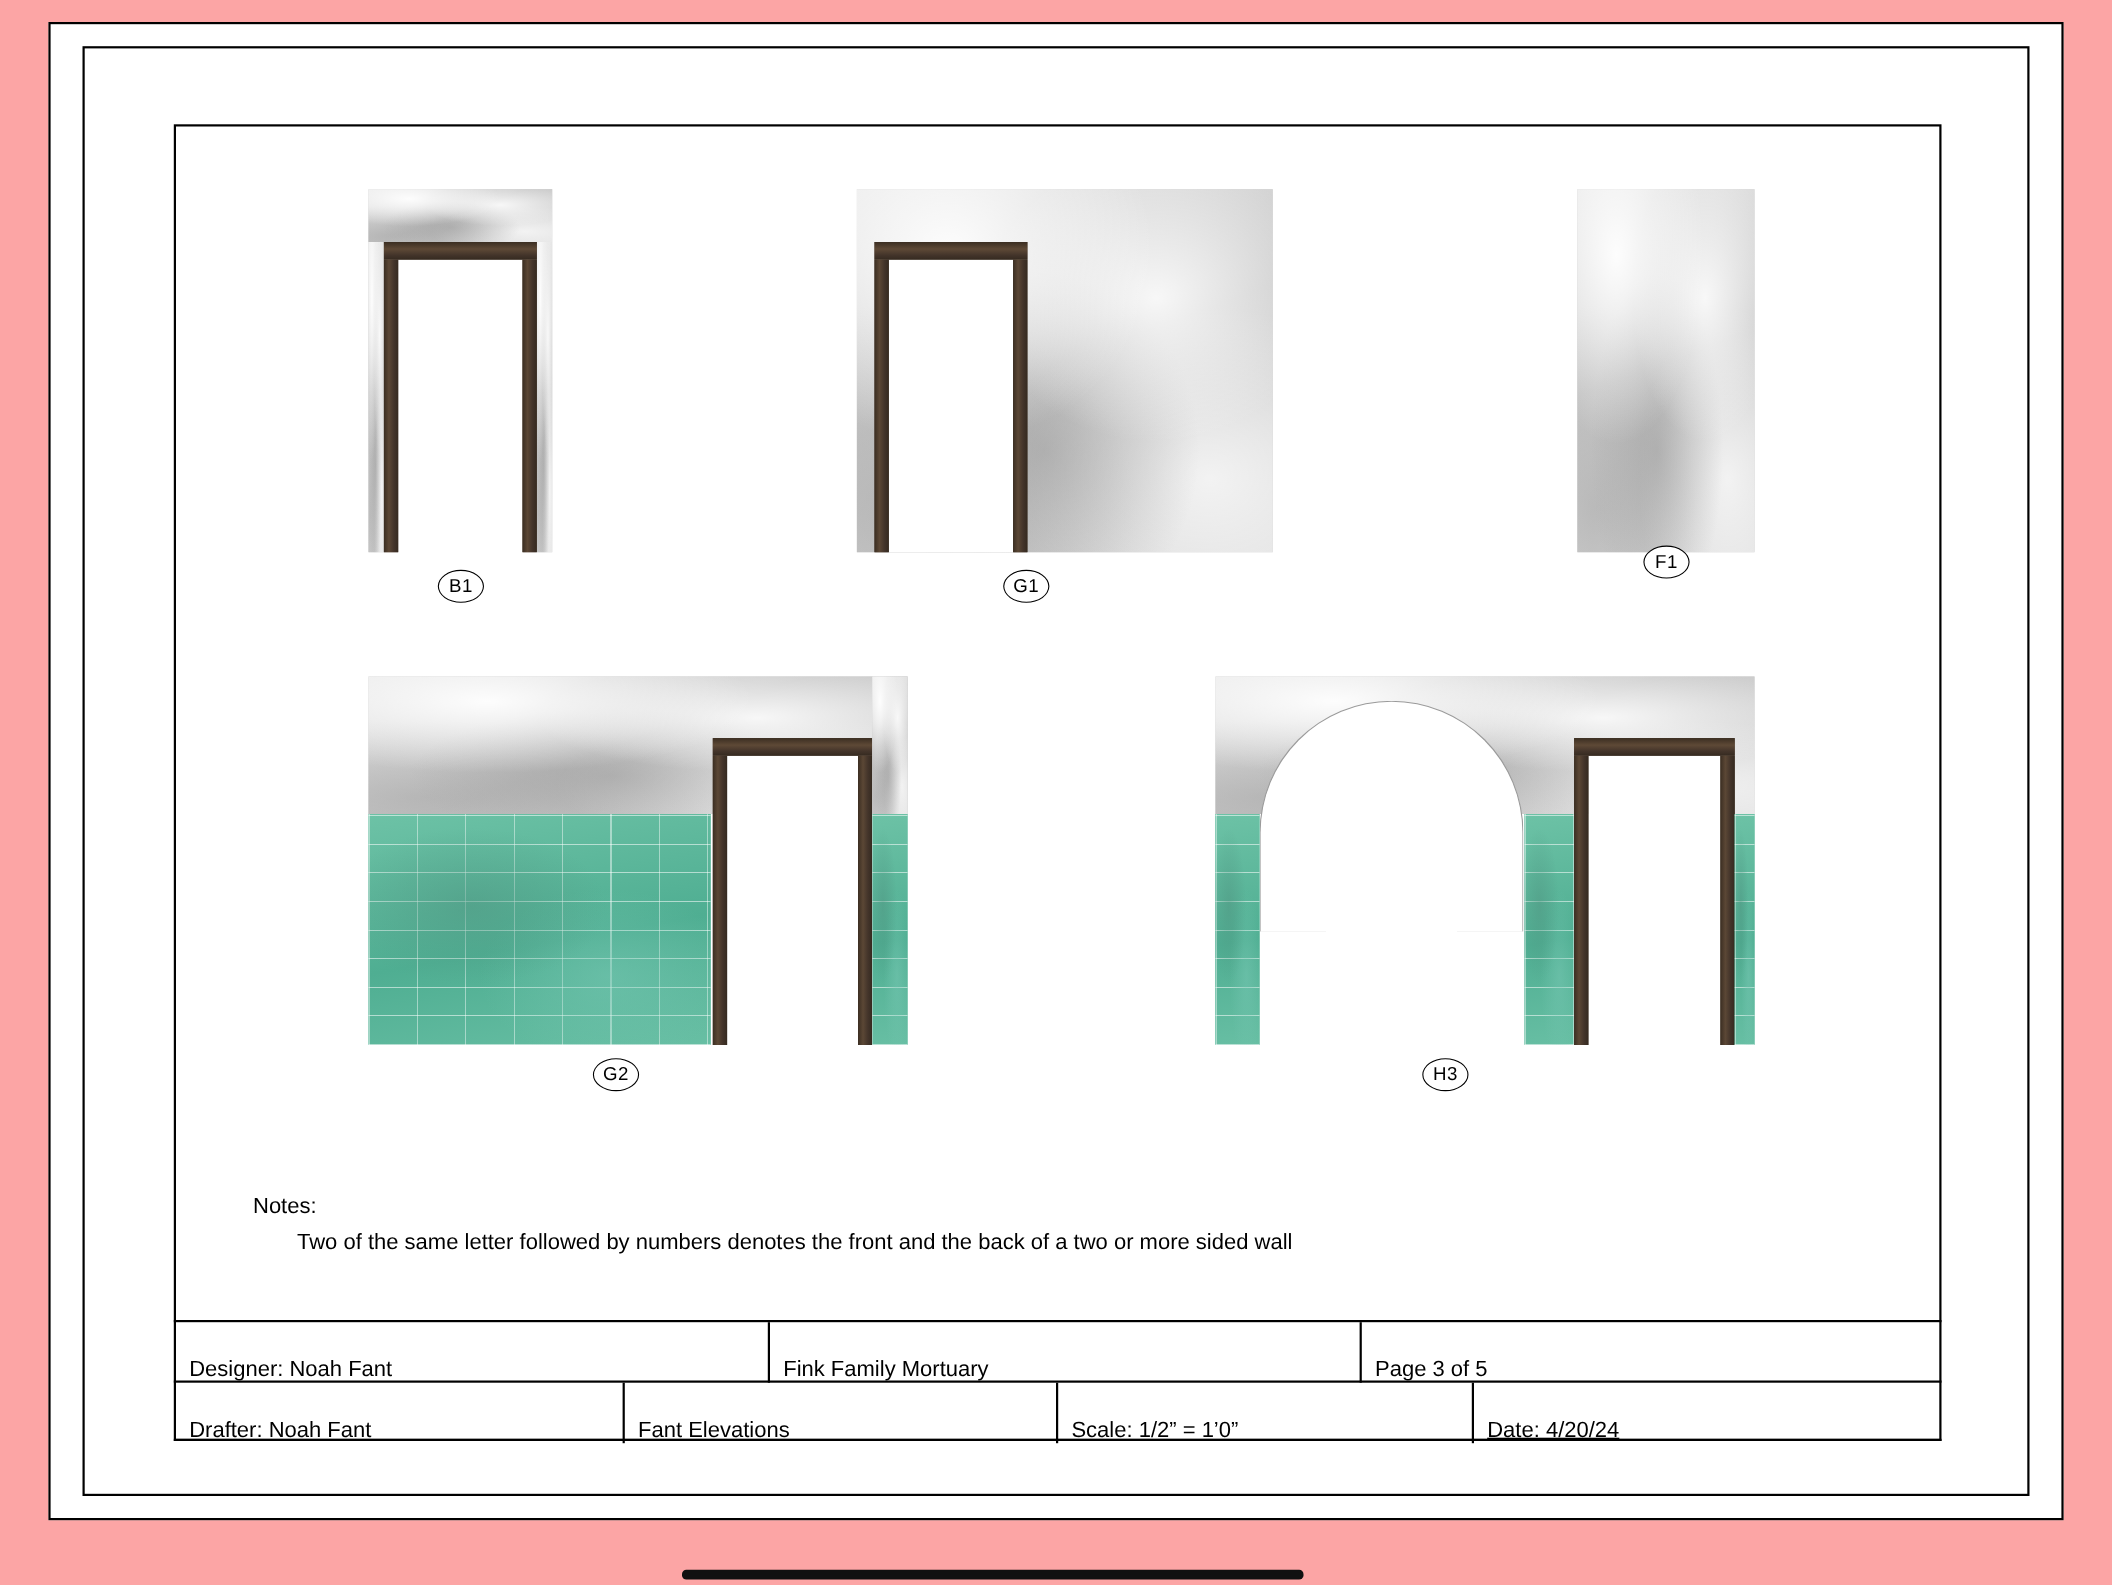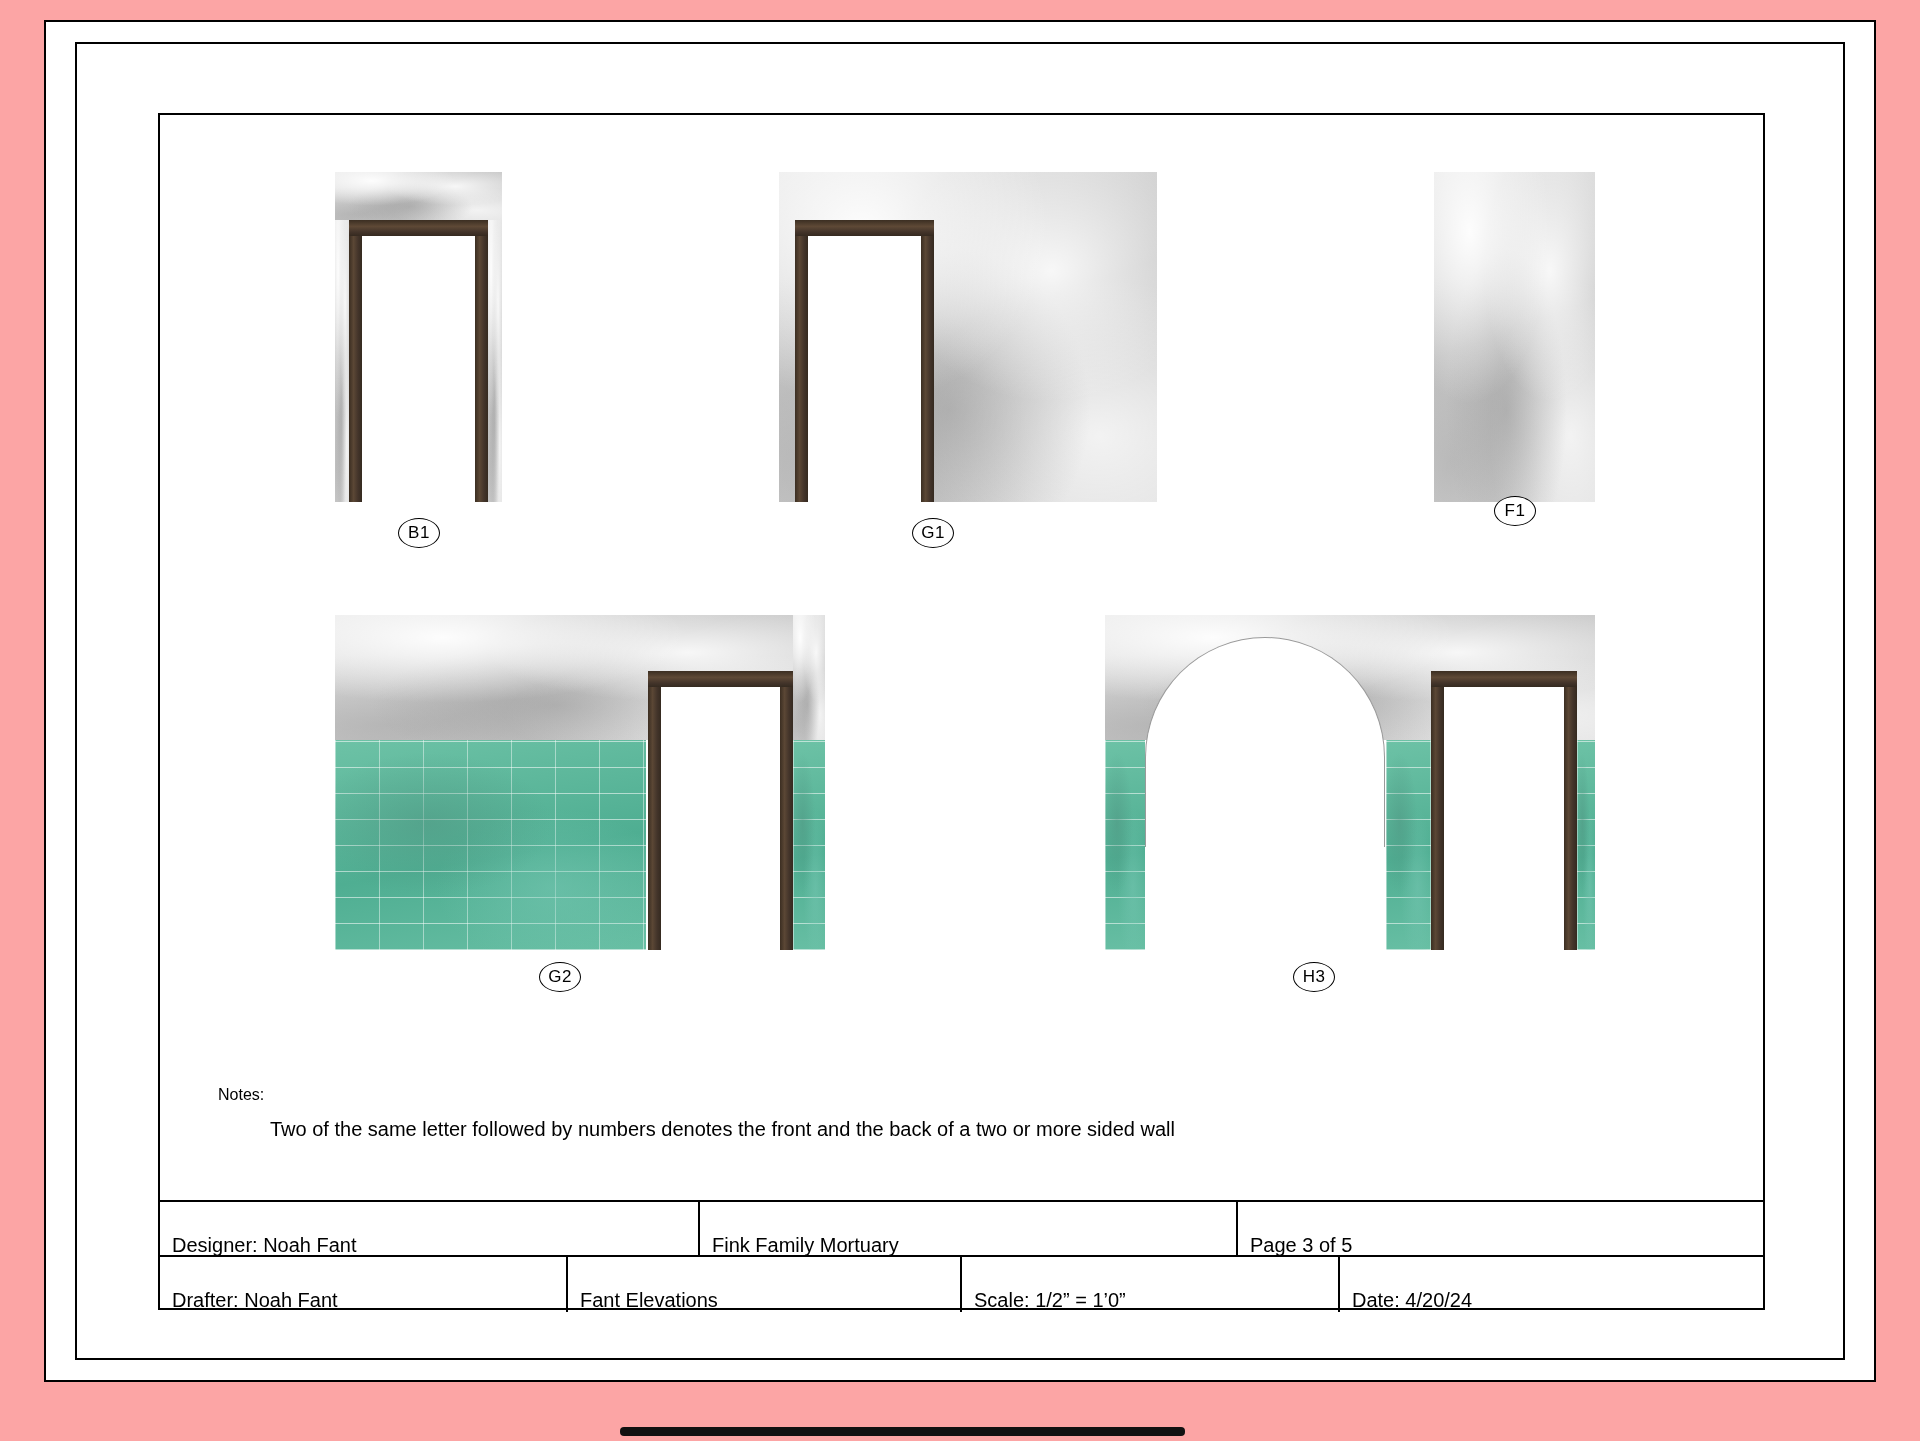--- a/index.html
+++ b/index.html
@@ -102,23 +102,23 @@
     font-size: 17px;
     line-height: 27px;
     text-align: center;
     letter-spacing: 0.5px;
     background: #ffffff;
   }
 
   
   .notes-title {
     position: absolute;
-    left: 218px;
+    left: 230px;
     top: 1086px;
-    font-size: 16px;
+    font-size: 20px;
     color: #000;
   }
   .notes-body {
     position: absolute;
     left: 270px;
     top: 1118px;
     font-size: 20px;
     color: #000;
   }
 

